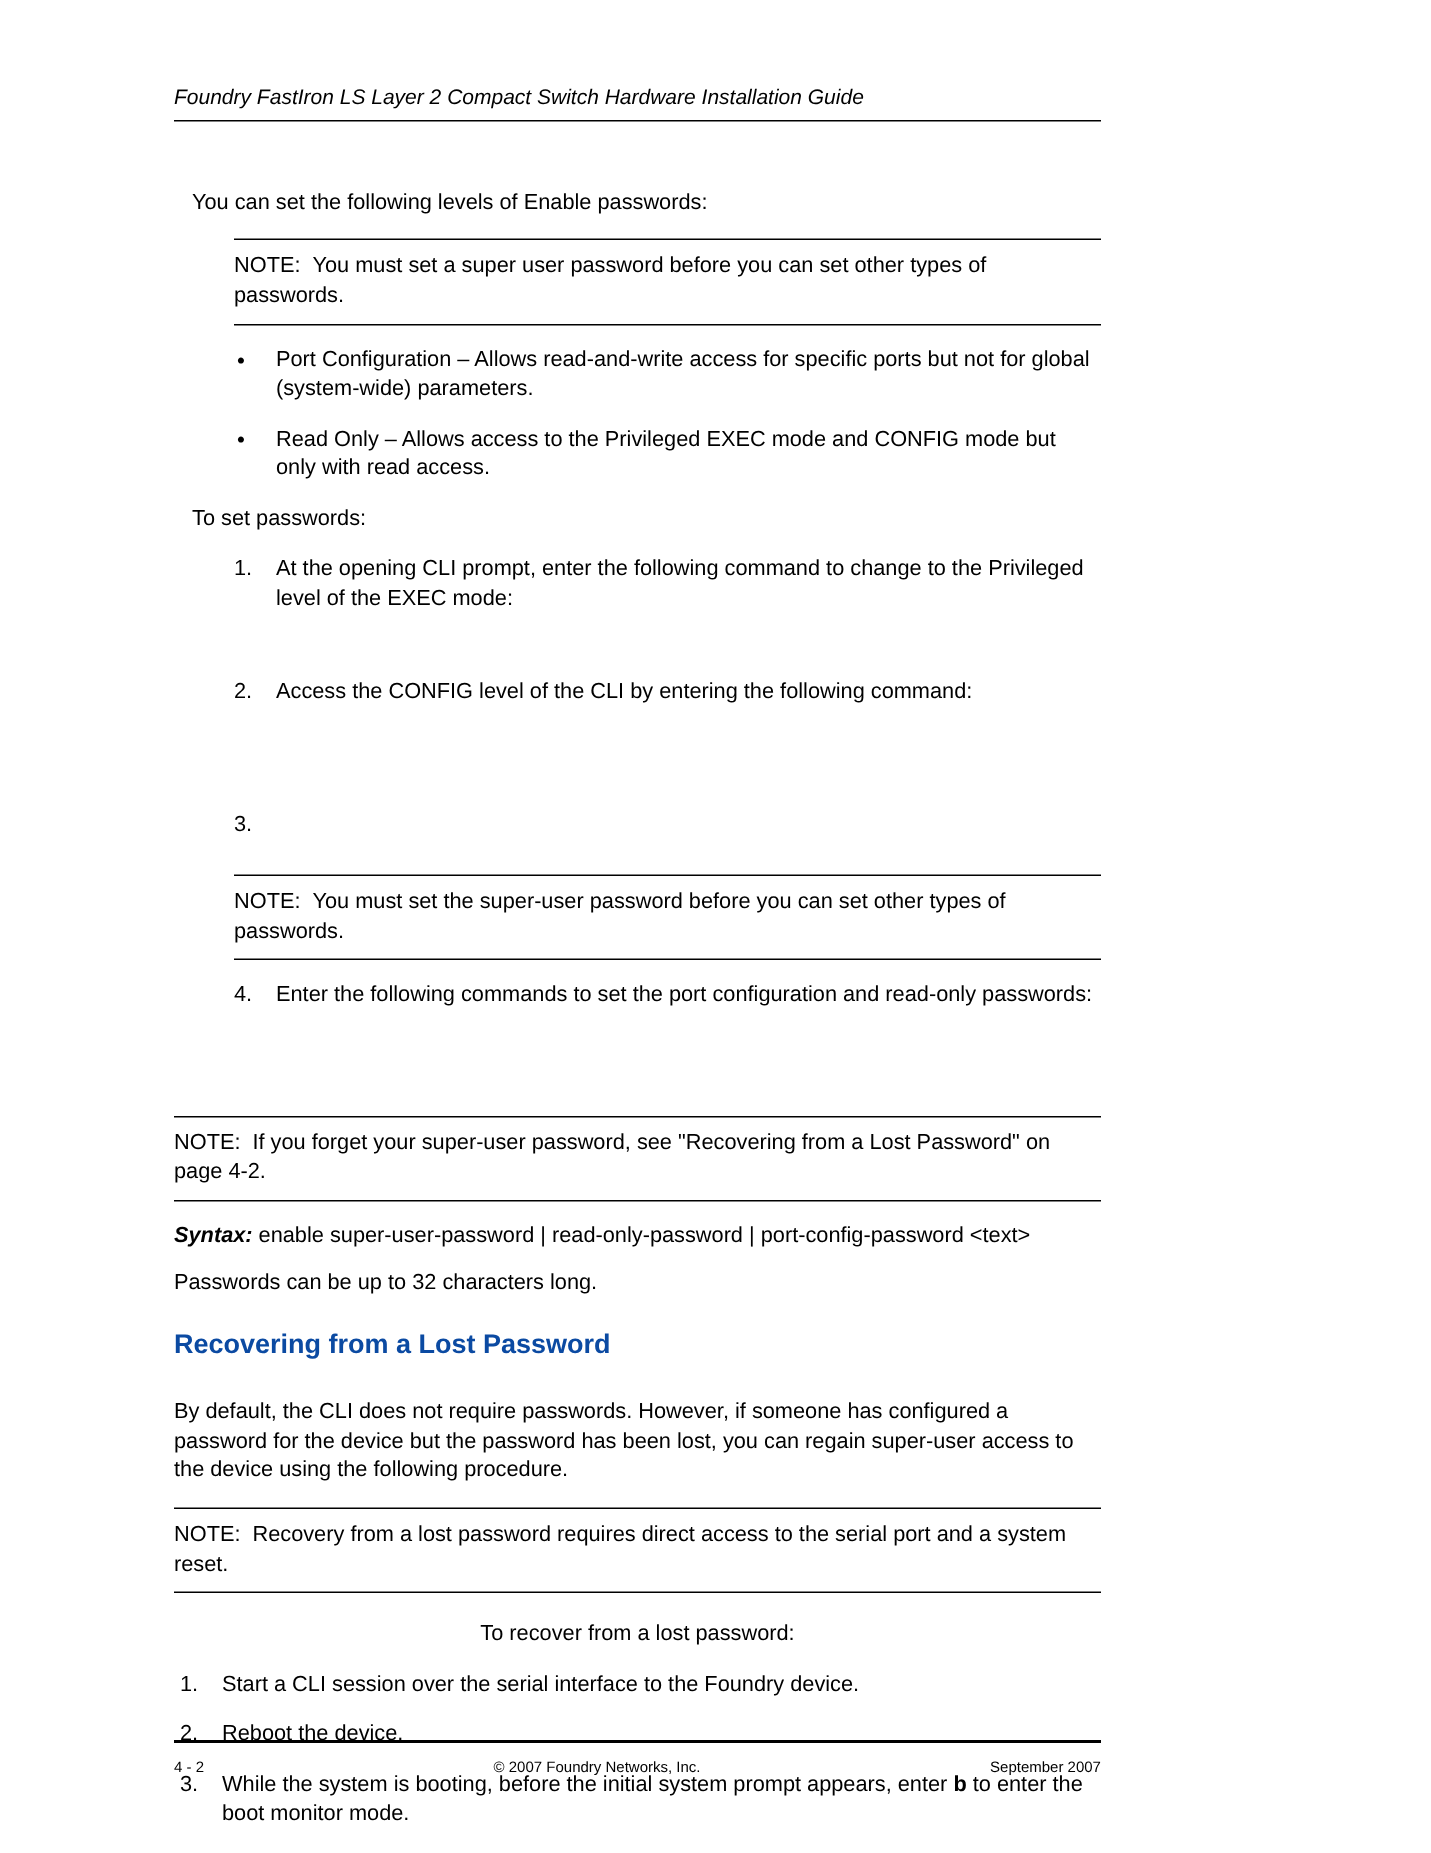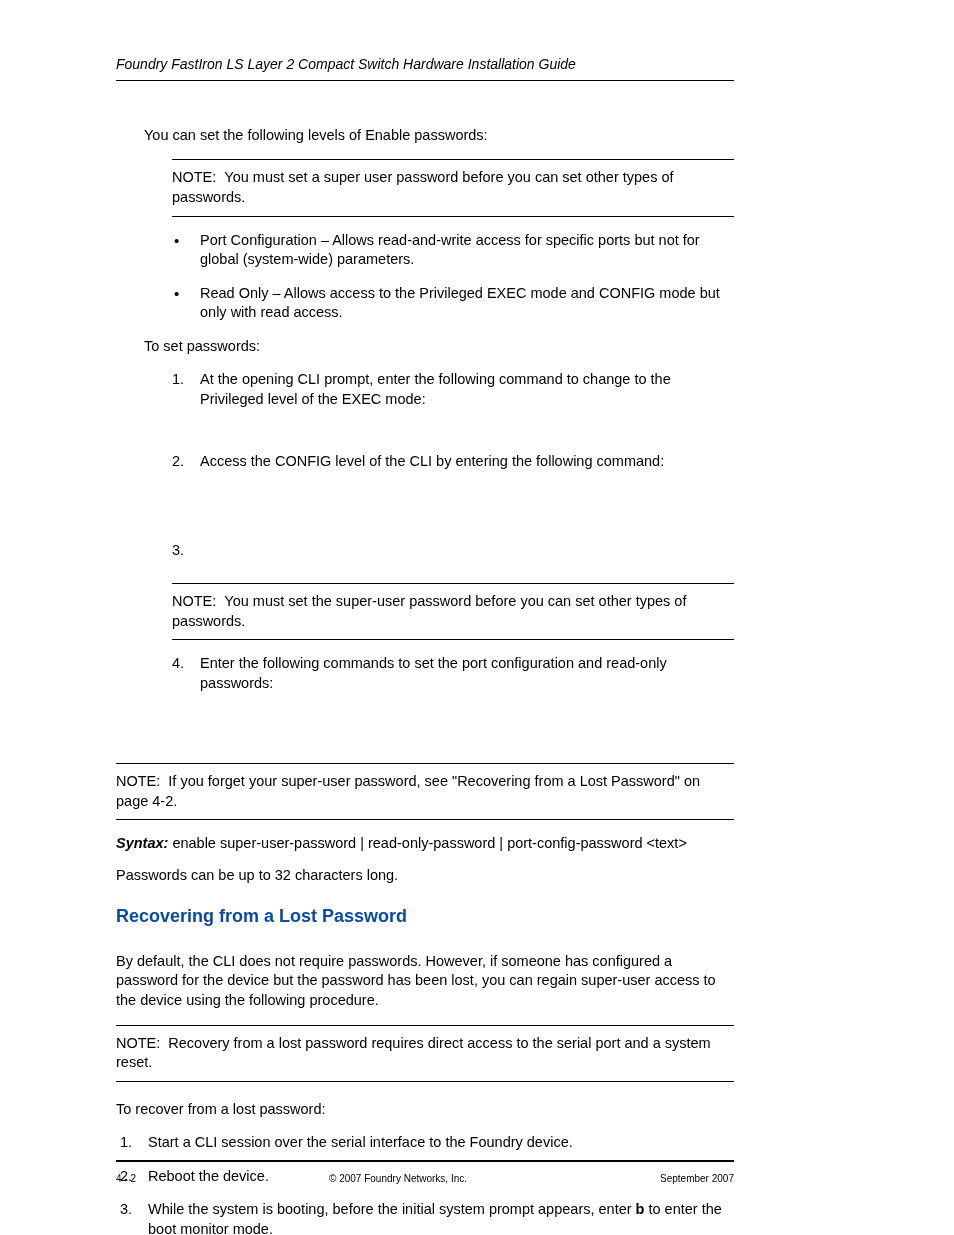--- a/index.html
+++ b/index.html
@@ -19,21 +19,21 @@
     position: relative;
   }
   .header-line {
     border-bottom: 1.5px solid #000;
     padding-bottom: 6px;
     margin-bottom: 45px;
     font-style: italic;
     font-size: 14px;
   }
   .content-indent {
-    margin-left: 28px;
+    margin-left: 12px;
   }
   p.intro {
     margin: 0 0 14px 0;
   }
   ul.bullets {
     list-style: none;
     padding: 0;
     margin: 0 0 0 28px;
   }
   ul.bullets > li {
@@ -163,21 +163,21 @@
   <p class="intro">Passwords can be up to 32 characters long.</p>
 
   <div class="h2">Recovering from a Lost Password</div>
 
   <p class="intro">By default, the CLI does not require passwords.  However, if someone has configured a password for the device but the password has been lost, you can regain super-user access to the device using the following procedure.</p>
 
   <div class="note">
     <b>NOTE:</b><span>Recovery from a lost password requires direct access to the serial port and a system reset.</span>
   </div>
 
-  <p class="intro" style="margin-top:18px;">To recover from a lost password:</p>
+  <p class="intro" style="margin-top:18px;text-align:center;">To recover from a lost password:</p>
 
   <ol class="steps" style="margin-left:4px;">
     <li>Start a CLI session over the serial interface to the Foundry device.</li>
     <li>Reboot the device.</li>
     <li>
       <span>While the system is booting, before the initial system prompt appears, enter </span><b>b</b><span> to enter the boot monitor mode.</span>
     </li>
     <li>
       <span>Enter </span><b>no password</b><span> at the prompt.  (You cannot abbreviate this command.)</span>
     </li>

